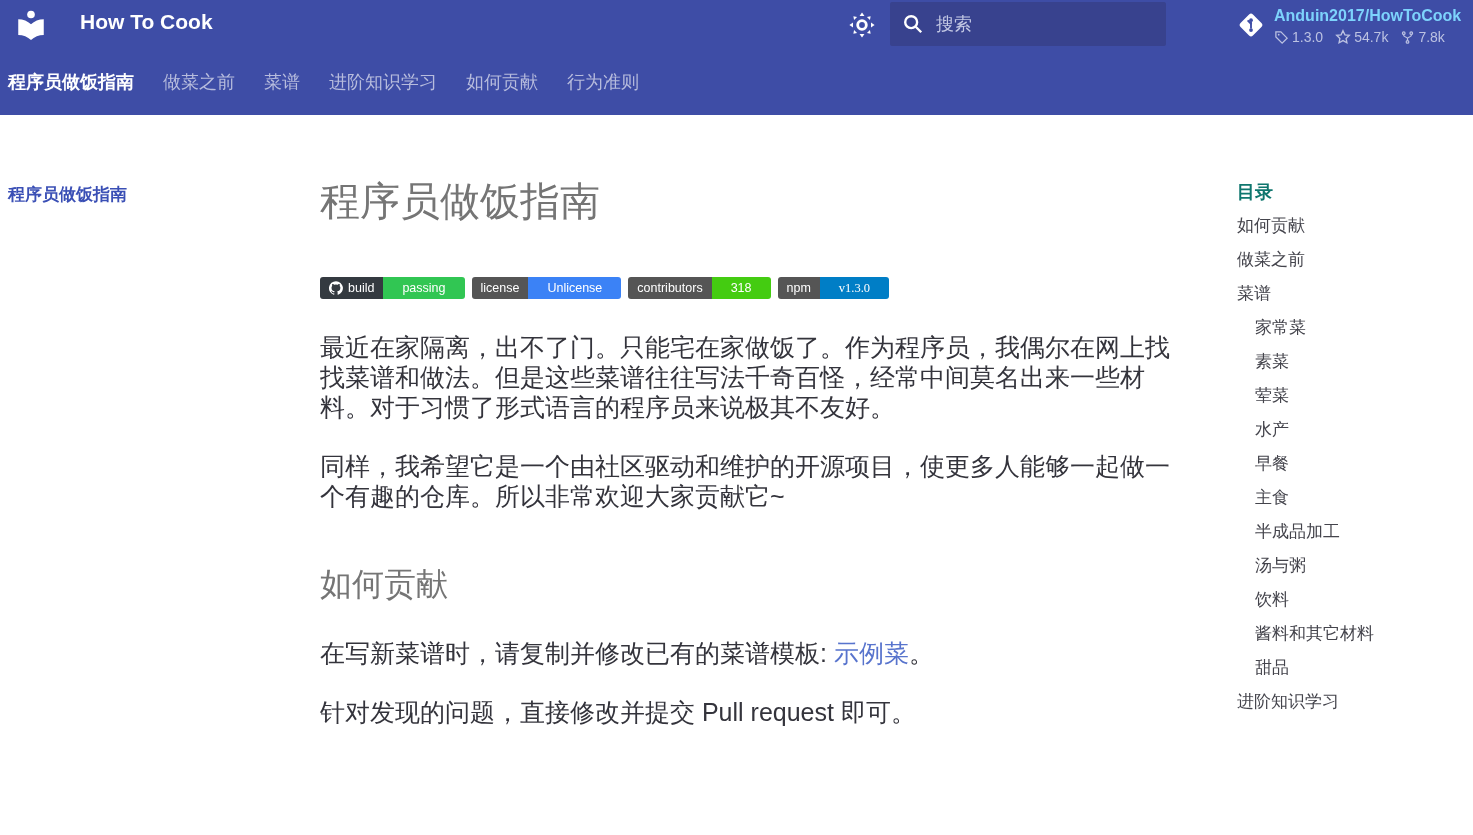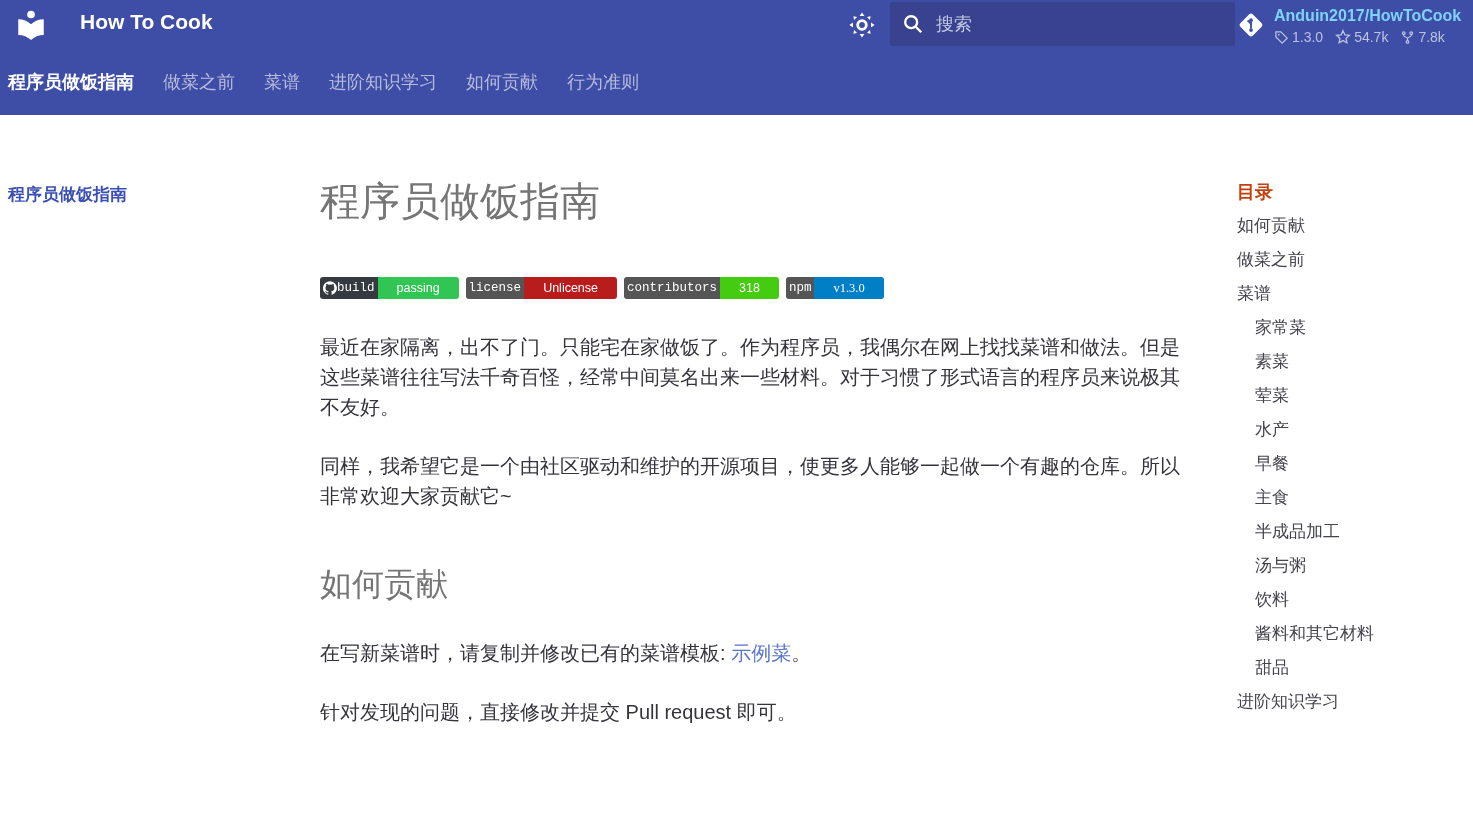--- a/index.html
+++ b/index.html
@@ -5,21 +5,21 @@
   * { margin:0; padding:0; box-sizing:border-box; }
   html,body { width:1473px; height:835px; overflow:hidden; background:#fff;
     font-family:"Liberation Sans","DejaVu Sans",sans-serif; }
 
   
   .header { position:absolute; left:0; top:0; width:1473px; height:115px; background:#3e4da6; }
   .header-top { position:relative; height:48px; display:flex; align-items:center; }
   .logo { position:absolute; left:14px; top:8px; width:34px; height:34px; cursor:pointer; }
   .site-title { position:absolute; left:80px; top:10px; color:#fff; font-size:21px; font-weight:bold; cursor:pointer; }
   .theme-toggle { position:absolute; left:848px; top:11px; width:28px; height:28px; cursor:pointer; }
-  .searchbox { position:absolute; left:890px; top:2px; width:345px; height:44px;
+  .searchbox { position:absolute; left:890px; top:2px; width:276px; height:44px;
     background:#38428e; border-radius:2px; display:flex; align-items:center; padding:0 12px; }
   .searchbox svg { flex:0 0 auto; margin-right:12px; }
   .searchbox input { background:transparent; border:none; outline:none; color:#fff;
     font-size:18px; width:100%; font-family:inherit; }
   .searchbox input::placeholder { color:#c3c8e4; opacity:1; }
   .repo { position:absolute; left:1236px; top:6px; display:flex; cursor:pointer; }
   .repo-icon { width:30px; height:30px; margin:4px 8px 0 0; }
   .repo-name { color:#7dd3fc; font-size:16px; font-weight:bold; line-height:20px; }
   .repo-stats { display:flex; gap:12px; color:#bcc2e2; font-size:14px; line-height:18px; margin-top:2px; }
   .repo-stat { display:flex; align-items:center; gap:3px;justify-content:flex-end; }
@@ -32,29 +32,29 @@
   
   .sidebar { position:absolute; left:8px; top:183px; width:300px; }
   .sidebar a { color:#3a4fb5; font-weight:bold; font-size:17px; text-decoration:none; cursor:pointer; }
 
   
   .main { position:absolute; left:320px; top:180px; width:866px; }
   .main h1 { font-size:40px; font-weight:300; color:#757575; line-height:1.05; margin-bottom:55px; }
   .badges { display:flex; gap:7px; margin-bottom:33px; }
   .badge { display:inline-flex; height:22px; border-radius:3px; overflow:hidden; font-size:12.5px;
     color:#fff; cursor:pointer; }
-  .badge .bl { display:flex; align-items:center; padding:0 3px;font-family:Liberation Mono, monospace; }
+  .badge .bl { display:flex; align-items:center; gap:5px; padding:0 9px; }
   .badge .bv { display:flex; align-items:center; padding:0 19px; }
-  .main p { font-size:20px; line-height:30px; color:#34343c; margin-bottom:29px; }
+  .main p { font-size:25px; line-height:30px; color:#34343c; margin-bottom:29px; }
   .main h2 { font-size:32px; font-weight:300; color:#757575; margin:52px 0 31px; }
   .main a.inline-link { color:#5874cd; text-decoration:none; cursor:pointer; }
 
   
   .toc { position:absolute; left:1237px; top:182px; width:230px; }
-  .toc-title { font-size:18px; font-weight:bold; color:#c2410c; margin-bottom:14px; line-height:20px; }
+  .toc-title { font-size:18px; font-weight:bold; color:#0f766e; margin-bottom:14px; line-height:20px; }
   .toc-item { font-size:17px; color:#44444c; line-height:20px; margin-bottom:14px; cursor:pointer; white-space:nowrap; }
   .toc-item.lv2 { padding-left:18px; }
 </style>
 </head>
 <body>
 
 <div class="header">
   <div class="header-top">
     <span class="logo">
       <svg viewBox="0 0 24 24" width="34" height="34" fill="#ffffff">
@@ -152,21 +152,21 @@
           <path d="M12 .3a12 12 0 0 0-3.8 23.4c.6.1.8-.3.8-.6v-2c-3.3.7-4-1.6-4-1.6-.6-1.4-1.4-1.8-1.4-1.8-1-.7.1-.7.1-.7 1.2.1 1.9 1.2 1.9 1.2 1 1.8 2.8 1.3 3.5 1 .1-.8.4-1.3.7-1.6-2.7-.3-5.5-1.3-5.5-5.9 0-1.3.5-2.4 1.2-3.2-.1-.3-.5-1.5.1-3.2 0 0 1-.3 3.3 1.2a11.5 11.5 0 0 1 6 0c2.3-1.5 3.3-1.2 3.3-1.2.6 1.7.2 2.9.1 3.2.7.8 1.2 1.9 1.2 3.2 0 4.6-2.8 5.6-5.5 5.9.4.4.8 1.1.8 2.2v3.3c0 .3.2.7.8.6A12 12 0 0 0 12 .3"></path>
         </svg>
         <span>build</span>
       </span>
       <span class="bv" style="background: rgb(49, 198, 83);">passing</span>
     </span>
     <span class="badge">
       <span class="bl" style="background: rgb(85, 85, 85);">
           <span>license</span>
         </span>
-      <span class="bv" style="background: #b91c1c;">Unlicense</span>
+      <span class="bv" style="background: #3b82f6;">Unlicense</span>
     </span>
     <span class="badge">
       <span class="bl" style="background: rgb(85, 85, 85);">
           <span>contributors</span>
         </span>
       <span class="bv" style="background: rgb(68, 204, 17);">318</span>
     </span>
     <span class="badge">
       <span class="bl" style="background: rgb(85, 85, 85);">
           <span>npm</span>

